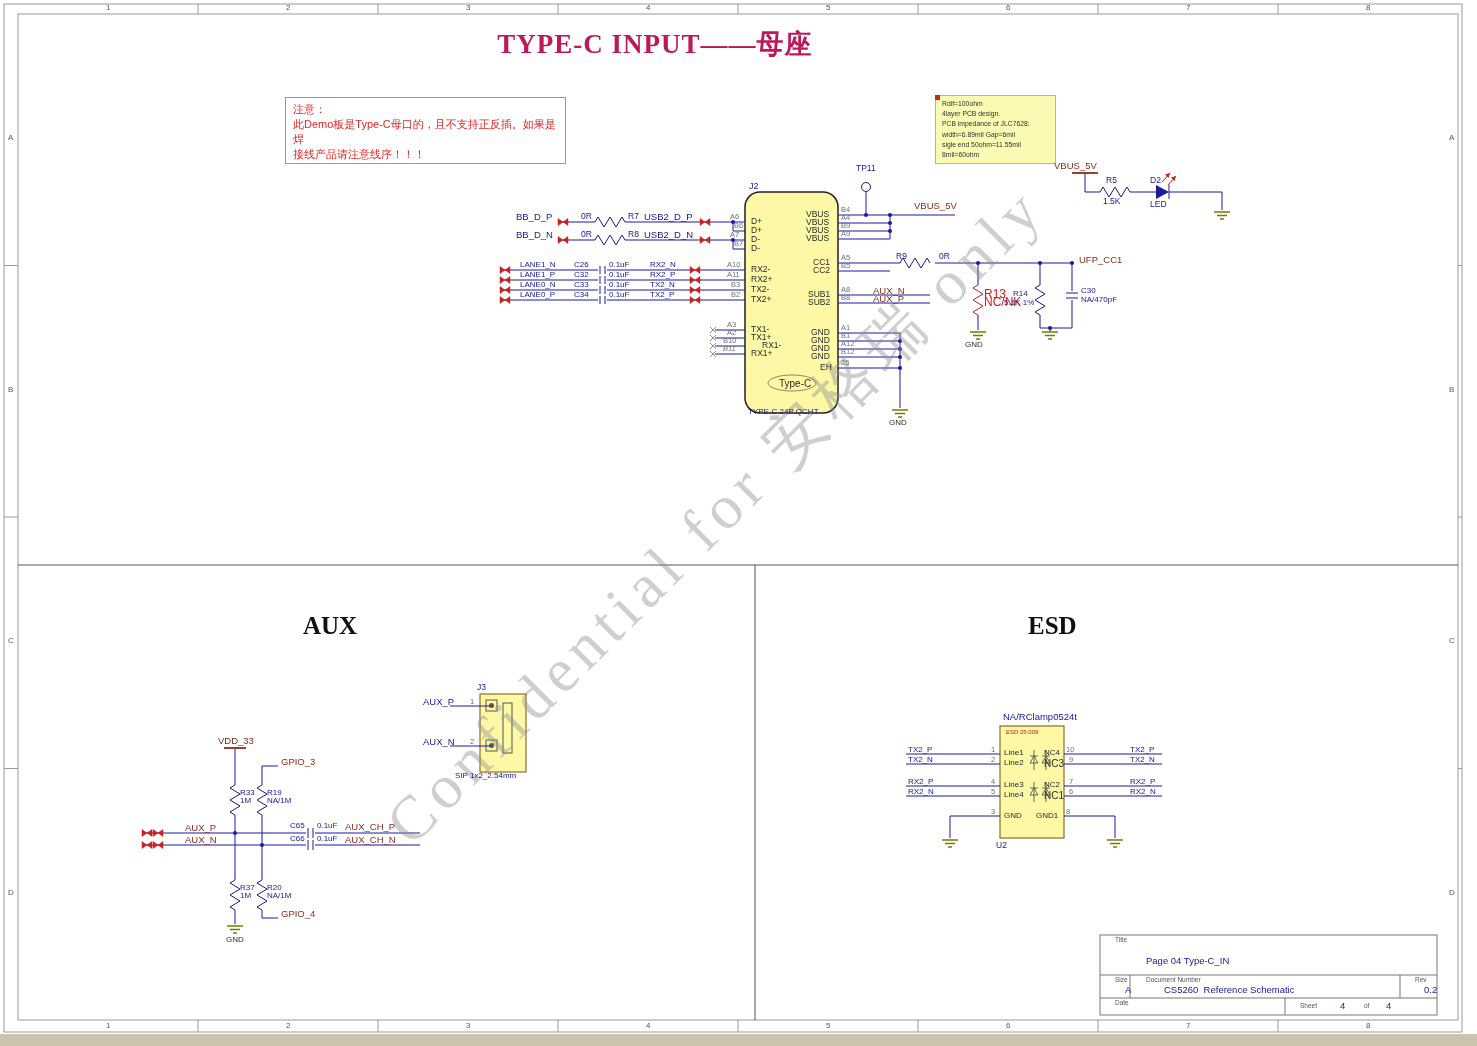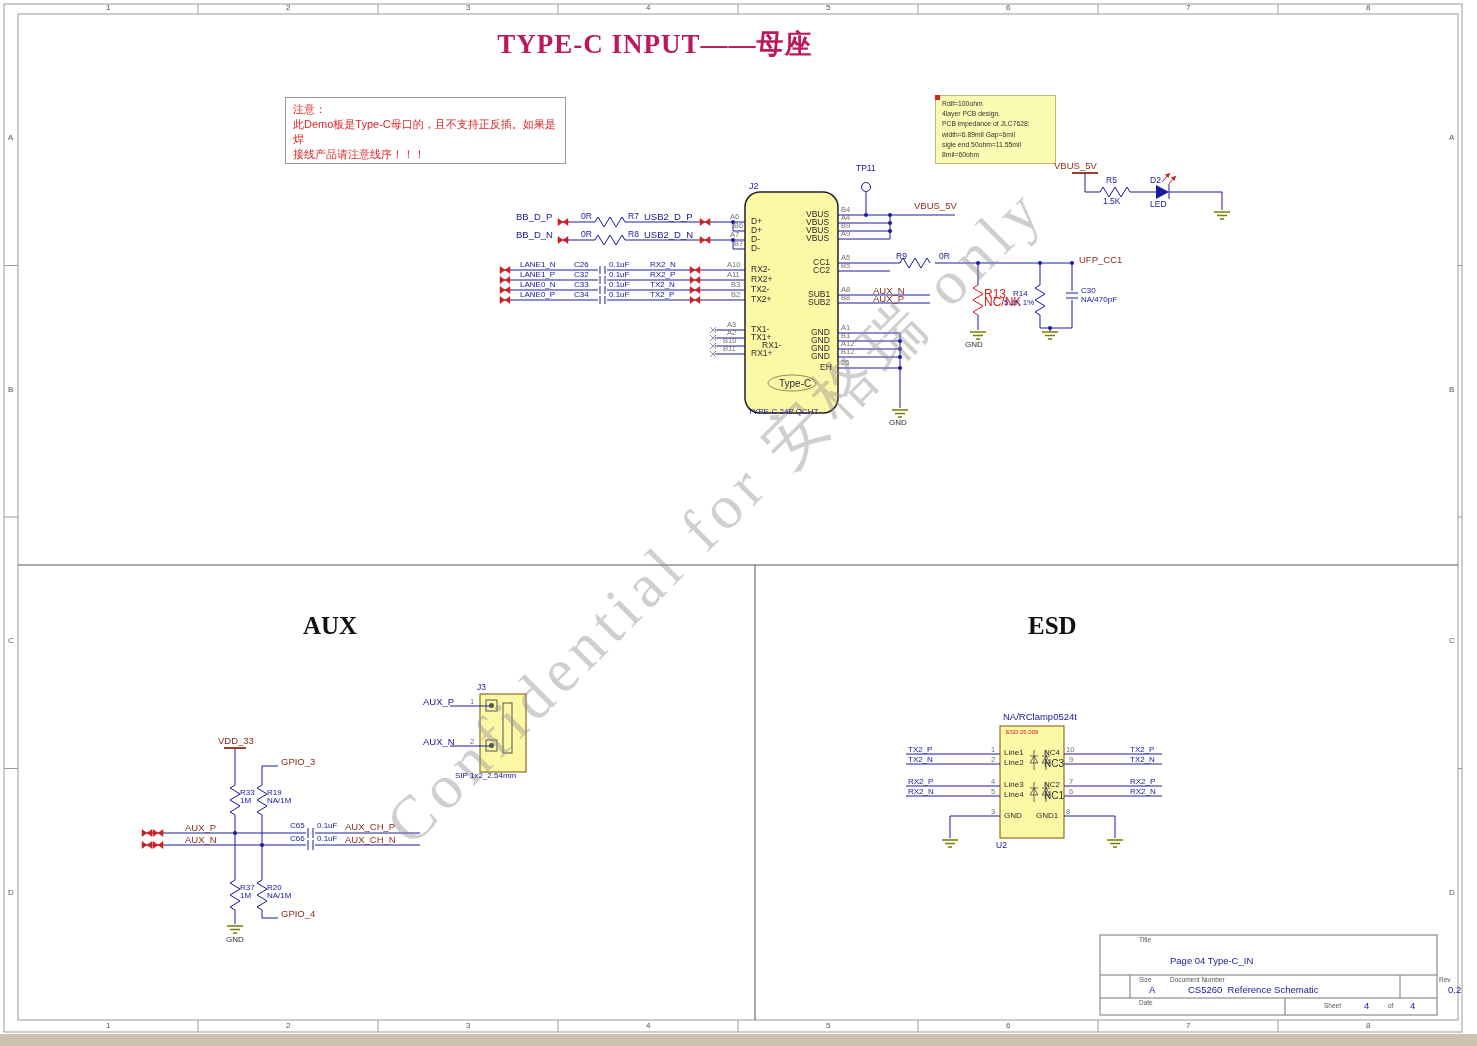--- a/index.html
+++ b/index.html
@@ -15,21 +15,21 @@
   .red{color:#d02020;font-size:12px}
   .ruler-num{position:absolute;font-size:8px;color:#555;line-height:1}
   .main-title{position:absolute;left:370px;top:26px;width:570px;text-align:center;
     font-family:"Liberation Serif",serif;font-weight:bold;font-size:27px;color:#be185d;letter-spacing:1px}
   .sec-title{position:absolute;font-family:"Liberation Serif",serif;font-weight:bold;font-size:25px;color:#101010}
   .warn-note{position:absolute;left:285px;top:97px;width:281px;height:67px;border:1px solid #999;
     padding:4px 7px;color:#e02525;font-size:11px;line-height:1.35;background:#fff}
   .pcb-note{position:absolute;left:935px;top:95px;width:121px;height:69px;background:#fbfab2;
     border:1px solid #b9b97b;padding:3px 4px 0 6px;font-size:6.8px;line-height:1.5;color:#333}
   .pin-dot{position:absolute;left:-1px;top:-1px;width:5px;height:5px;background:#d02020}
-  .titleblock{position:absolute;left:1136px;top:935px;width:337px;height:84px}
+  .titleblock{position:absolute;left:1112px;top:935px;width:337px;height:84px}
   .titleblock span{position:absolute;white-space:pre;line-height:1}
   .tb-tiny{font-size:6.5px;color:#555}
   .tb-val{font-size:9.5px;color:#16169e}
   .watermark{position:absolute;left:715px;top:515px;transform:translate(-50%,-50%) rotate(-45deg);
     font-family:"Liberation Serif",serif;font-size:62px;letter-spacing:7px;color:#8f8f8f;opacity:.42;white-space:nowrap}
   .mat{position:absolute;left:0;top:1034px;width:1477px;height:12px;background:#cbc3ae}
 </style>
 </head>
 <body>
 

